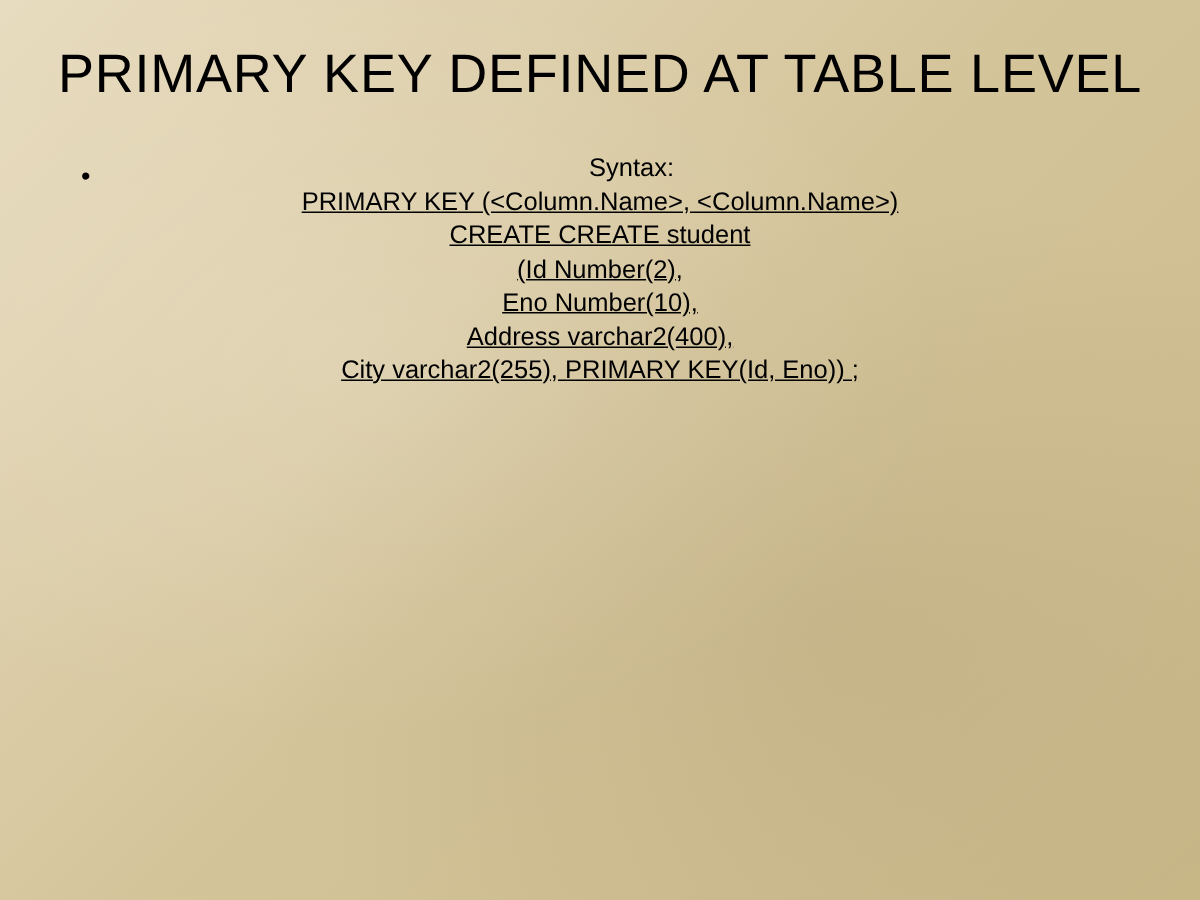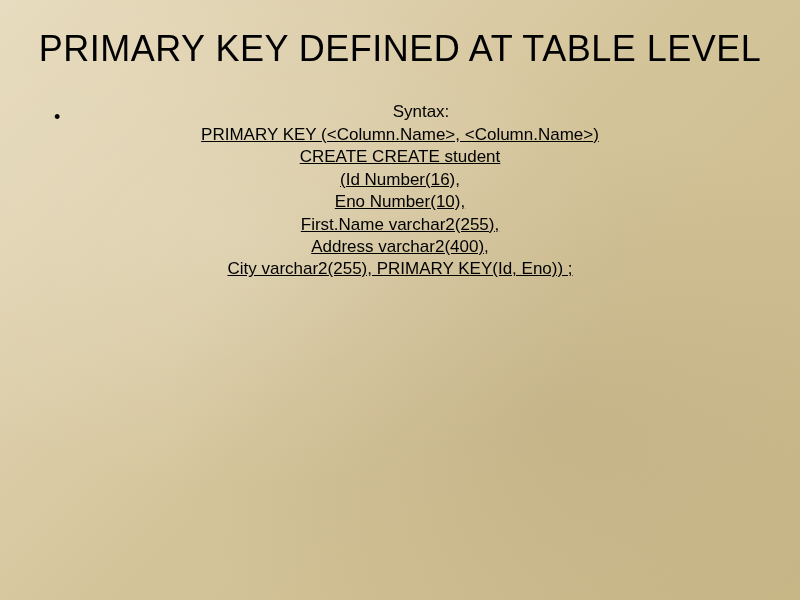--- a/index.html
+++ b/index.html
@@ -63,19 +63,18 @@
 </style>
 </head>
 <body>
 
 <div class="slide">
   <h1 class="title">PRIMARY KEY DEFINED AT TABLE LEVEL</h1>
   <div class="content">
     <div class="bullet-line">Syntax:</div>
     <div class="plain-line">PRIMARY KEY (&lt;Column.Name&gt;, &lt;Column.Name&gt;)</div>
     <div class="plain-line">CREATE CREATE student</div>
-    <div class="plain-line">(Id Number(16),</div>
+    <div class="plain-line">(Id Number(2),</div>
     <div class="plain-line">Eno Number(10),</div>
-    <div class="plain-line">First.Name varchar2(255),</div>
     <div class="plain-line">Address varchar2(400),</div>
     <div class="plain-line">City varchar2(255), PRIMARY KEY(Id, Eno)) ;</div>
   </div>
 </div>
 
 </body></html>

